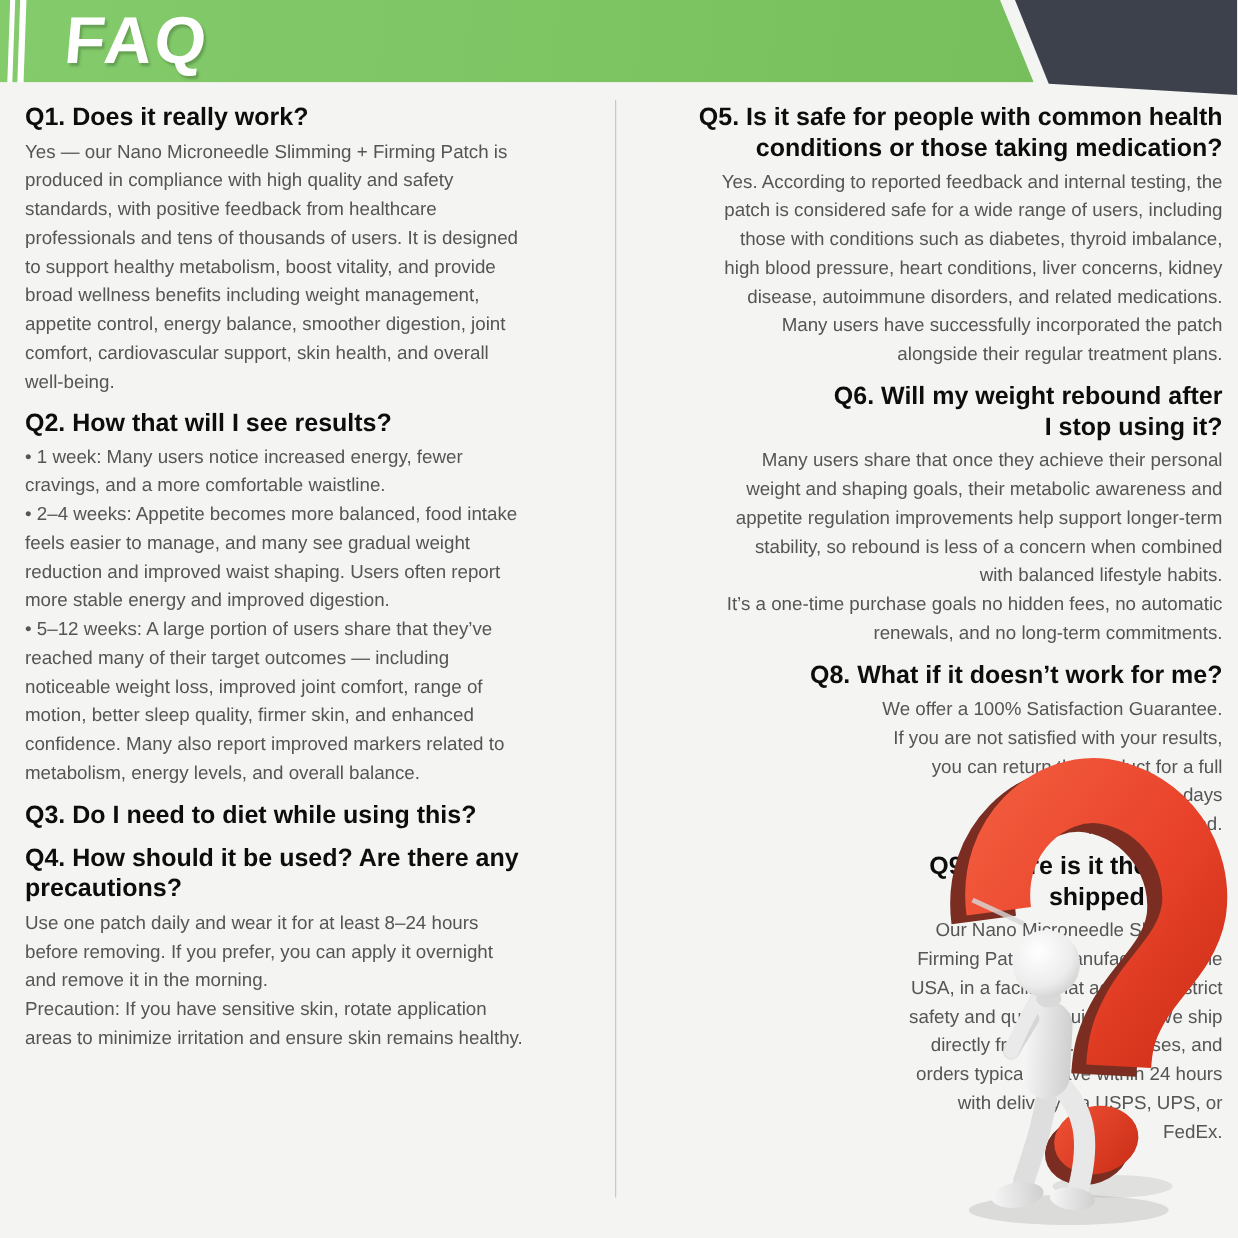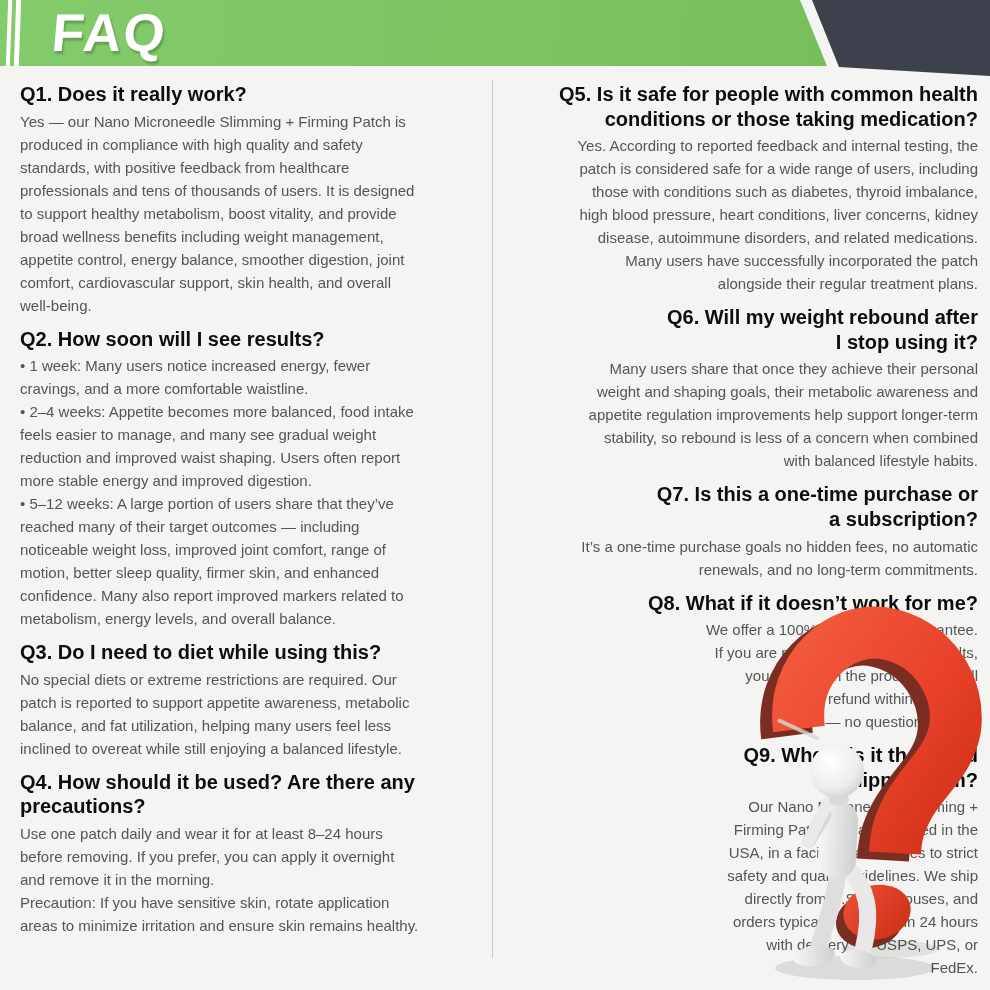--- a/index.html
+++ b/index.html
@@ -85,40 +85,36 @@
 produced in compliance with high quality and safety
 standards, with positive feedback from healthcare
 professionals and tens of thousands of users. It is designed
 to support healthy metabolism, boost vitality, and provide
 broad wellness benefits including weight management,
 appetite control, energy balance, smoother digestion, joint
 comfort, cardiovascular support, skin health, and overall
 well-being.</p>
     </article>
     <article class="faq-item">
-      <h2>Q2. How soon will I see results?</h2>
+      <h2>Q2. How that will I see results?</h2>
       <p>• 1 week: Many users notice increased energy, fewer
 cravings, and a more comfortable waistline.
 • 2–4 weeks: Appetite becomes more balanced, food intake
 feels easier to manage, and many see gradual weight
 reduction and improved waist shaping. Users often report
 more stable energy and improved digestion.
 • 5–12 weeks: A large portion of users share that they’ve
 reached many of their target outcomes — including
 noticeable weight loss, improved joint comfort, range of
 motion, better sleep quality, firmer skin, and enhanced
 confidence. Many also report improved markers related to
 metabolism, energy levels, and overall balance.</p>
     </article>
     <article class="faq-item">
       <h2>Q3. Do I need to diet while using this?</h2>
-      <p>No special diets or extreme restrictions are required. Our
-patch is reported to support appetite awareness, metabolic
-balance, and fat utilization, helping many users feel less
-inclined to overeat while still enjoying a balanced lifestyle.</p>
     </article>
     <article class="faq-item">
       <h2>Q4. How should it be used? Are there any
 precautions?</h2>
       <p>Use one patch daily and wear it for at least 8–24 hours
 before removing. If you prefer, you can apply it overnight
 and remove it in the morning.
 Precaution: If you have sensitive skin, rotate application
 areas to minimize irritation and ensure skin remains healthy.</p>
     </article>
@@ -141,22 +137,20 @@
     <article class="faq-item">
       <h2>Q6. Will my weight rebound after
 I stop using it?</h2>
       <p>Many users share that once they achieve their personal
 weight and shaping goals, their metabolic awareness and
 appetite regulation improvements help support longer-term
 stability, so rebound is less of a concern when combined
 with balanced lifestyle habits.</p>
     </article>
     <article class="faq-item">
-      <h2>Q7. Is this a one-time purchase or
-a subscription?</h2>
       <p>It’s a one-time purchase goals no hidden fees, no automatic
 renewals, and no long-term commitments.</p>
     </article>
     <article class="faq-item">
       <h2>Q8. What if it doesn’t work for me?</h2>
       <p>We offer a 100% Satisfaction Guarantee.
 If you are not satisfied with your results,
 you can return the product for a full
 refund within 180 days
 — no questions asked.</p>

